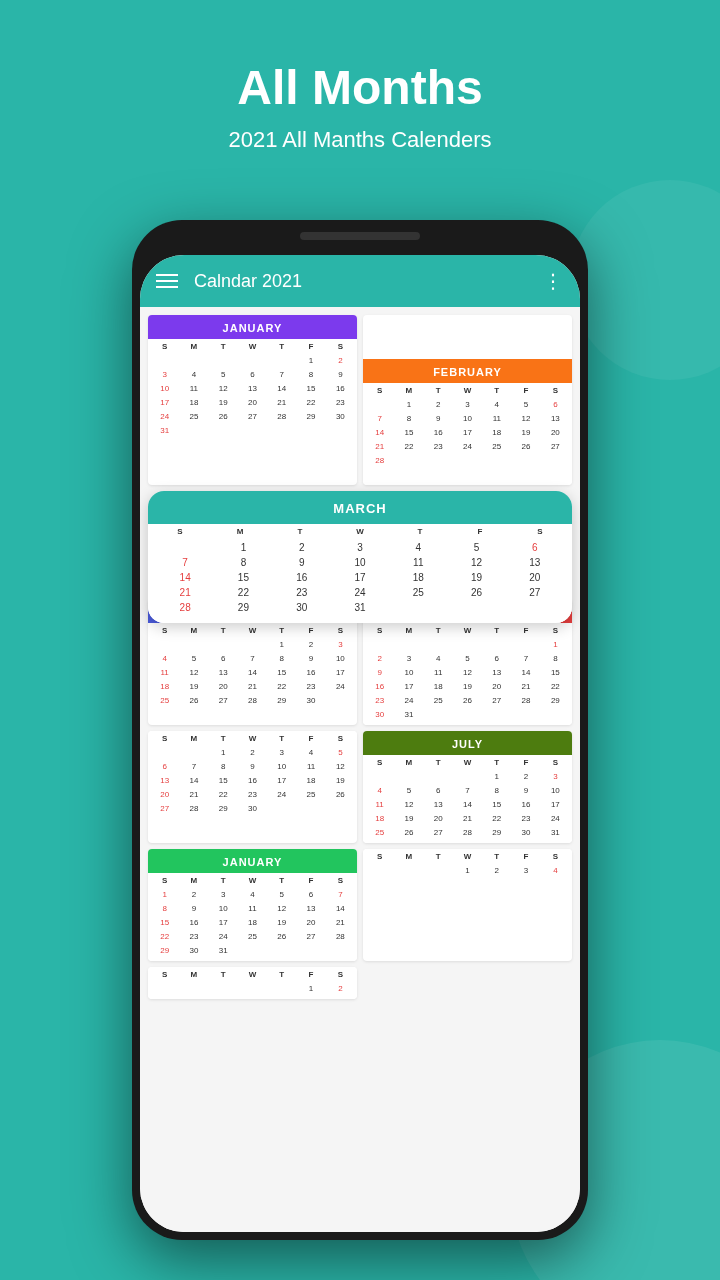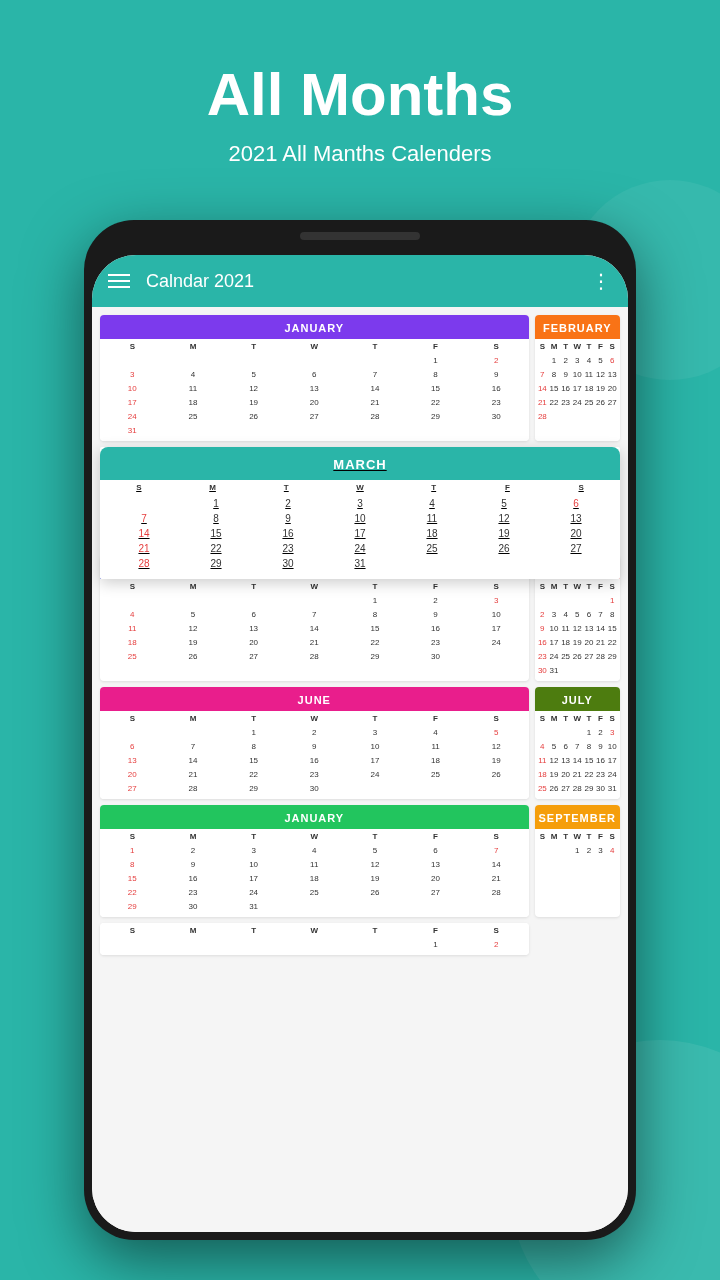--- a/index.html
+++ b/index.html
@@ -34,36 +34,36 @@
 
     .header-text {
       position: absolute;
       top: 60px;
       left: 0;
       right: 0;
       text-align: center;
       color: white;
     }
     .header-text h1 {
-      font-size: 60px;
+      font-size: 48px;
       font-weight: 900;
     }
     .header-text p {
       font-size: 22px;
       font-weight: 400;
       margin-top: 12px;
     }
 
     
     .phone-frame {
       position: absolute;
       top: 220px;
       left: 50%;
       transform: translateX(-50%);
-      width: 552px;
+      width: 456px;
       height: 1020px;
       background: #1a1a1a;
       border-radius: 50px;
       box-shadow: 0 20px 60px rgba(0,0,0,0.5);
       overflow: hidden;
     }
 
     .phone-notch {
       position: absolute;
       top: 12px;
@@ -127,21 +127,21 @@
       overflow-y: auto;
       height: calc(100% - 52px);
       padding: 8px;
       background: #f5f5f5;
     }
     .scroll-content::-webkit-scrollbar { display: none; }
 
     
     .cal-grid {
       display: grid;
-      grid-template-columns: 1fr;
+      grid-template-columns: 1fr 1fr;
       gap: 6px;
     }
 
     
     .cal-month {
       background: white;
       border-radius: 4px;
       overflow: hidden;
       box-shadow: 0 1px 3px rgba(0,0,0,0.1);
       font-size: 9px;
@@ -151,21 +151,21 @@
     }
     .cal-header {
       padding: 7px 4px 5px;
       text-align: center;
       color: white;
       font-weight: 900;
       font-size: 11px;
       letter-spacing: 1px;
     }
     .cal-header.purple { background: #7c3aed; }
-    .cal-header.orange { background: #f97316; }
+    .cal-header.orange { background: #f97316; margin-top: 44px; }
     .cal-header.teal { background: #2ab5a8; border-radius: 8px 8px 0 0; font-size: 13px; padding: 10px 4px 8px; }
     .cal-header.blue { background: #4b5bdb; }
     .cal-header.pink { background: #e91e8c; }
     .cal-header.purple2 { background: #4d7c0f; }
     .cal-header.green { background: #22c55e; }
     .cal-header.amber { background: #f59e0b; }
     .cal-header.violet { background: #7c3aed; }
 
     .cal-days-header {
       display: grid;
@@ -350,21 +350,21 @@
             <span class="cal-cell empty"></span>
               <span class="cal-cell empty"></span>
               <span class="cal-cell empty"></span>
               <span class="cal-cell empty"></span>
               <span class="cal-cell empty"></span>
               <span class="cal-cell empty"></span>
               <span class="cal-cell empty"></span>
           </div>
         </div>
 
-        <div class="cal-month full-width march-overlay" style="position:relative; z-index:5; border-radius:2px; box-shadow: 0 4px 15px rgba(0,0,0,0.2); text-decoration: underline;">
+        <div class="cal-month full-width march-overlay" style="position:relative; z-index:5; border-radius:16px; box-shadow: 0 4px 15px rgba(0,0,0,0.2);">
           <div class="cal-header teal">MARCH</div>
           <div class="cal-days-header">
             <span>S</span>
               <span>M</span>
               <span>T</span>
               <span>W</span>
               <span>T</span>
               <span>F</span>
               <span>S</span>
           </div>
@@ -510,21 +510,20 @@
               <span class="cal-cell">31</span>
               <span class="cal-cell empty"></span>
               <span class="cal-cell empty"></span>
               <span class="cal-cell empty"></span>
               <span class="cal-cell empty"></span>
               <span class="cal-cell empty"></span>
           </div>
         </div>
 
         <div class="cal-month">
-          <div class="cal-header pink">JUNE</div>
           <div class="cal-days-header">
             <span>S</span>
               <span>M</span>
               <span>T</span>
               <span>W</span>
               <span>T</span>
               <span>F</span>
               <span>S</span>
           </div>
           <div class="cal-body">
@@ -660,21 +659,20 @@
               <span class="cal-cell">30</span>
               <span class="cal-cell">31</span>
               <span class="cal-cell empty"></span>
               <span class="cal-cell empty"></span>
               <span class="cal-cell empty"></span>
               <span class="cal-cell empty"></span>
           </div>
         </div>
 
         <div class="cal-month">
-          <div class="cal-header amber">SEPTEMBER</div>
           <div class="cal-days-header">
             <span>S</span>
               <span>M</span>
               <span>T</span>
               <span>W</span>
               <span>T</span>
               <span>F</span>
               <span>S</span>
           </div>
           <div class="cal-body">

